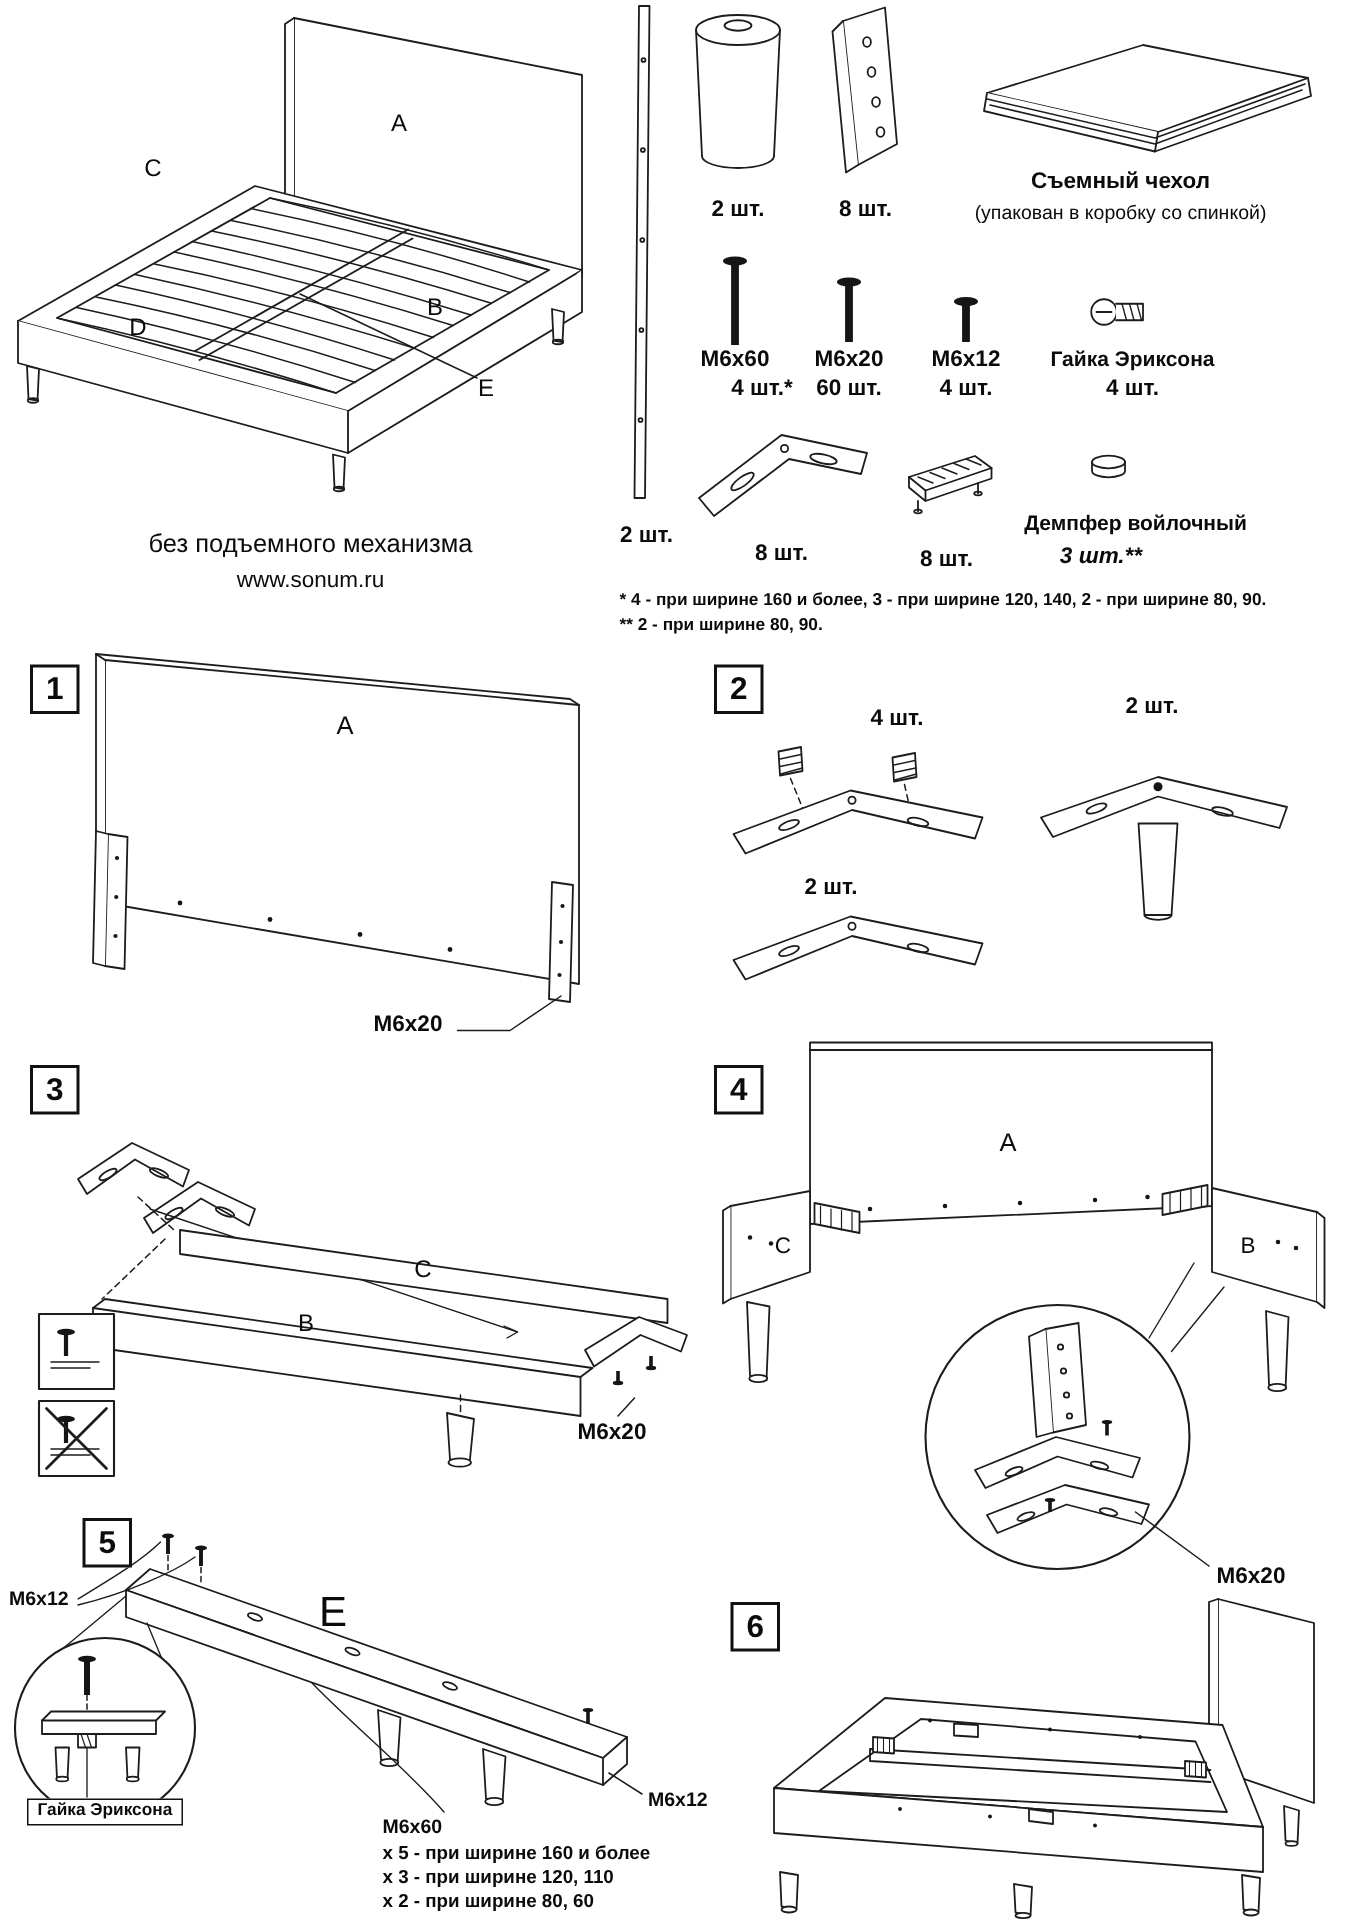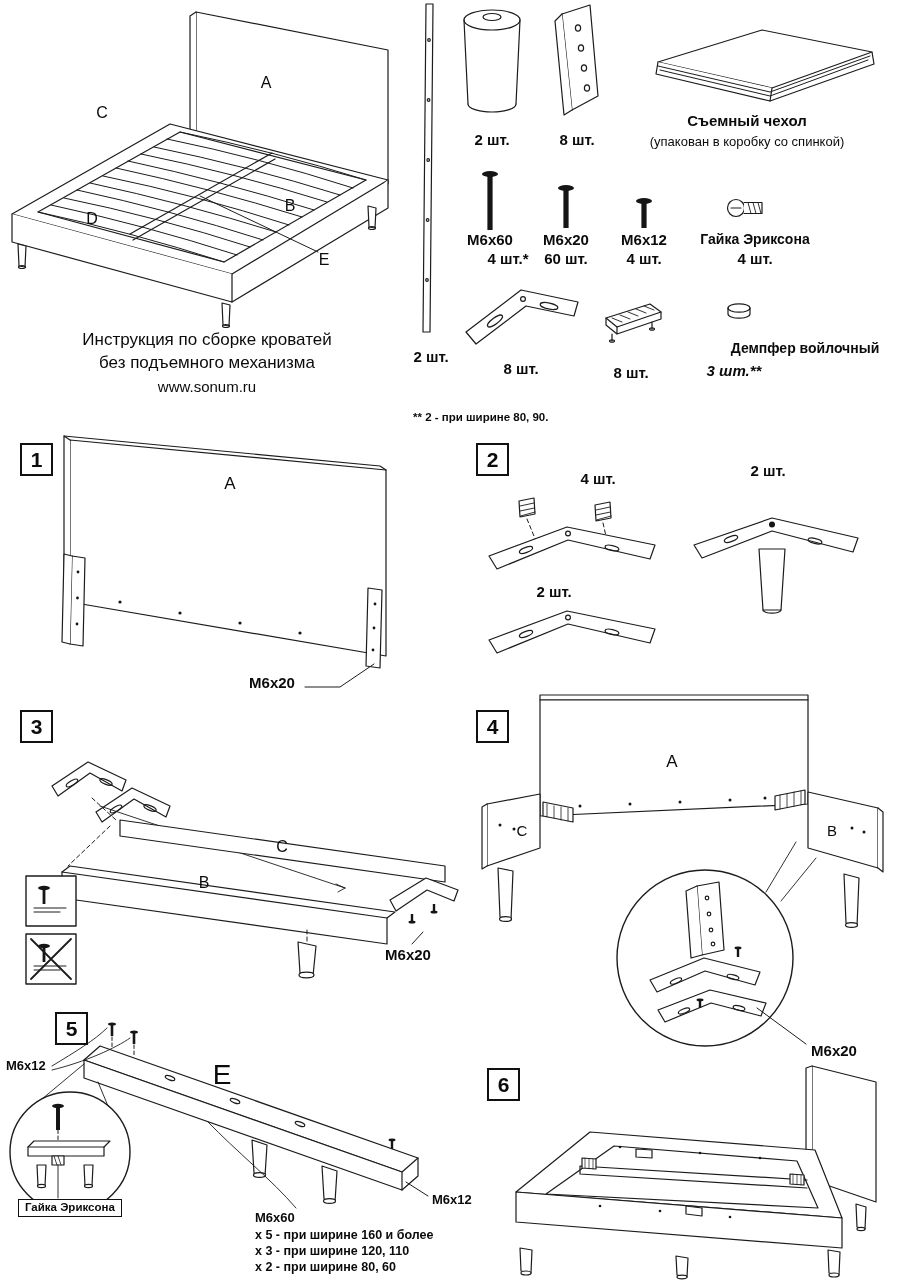--- a/index.html
+++ b/index.html
@@ -328,21 +328,20 @@
         <path d="M828,1250 L840,1252 L839,1275 L829,1273 Z" fill="#fff"></path>
         <ellipse cx="834" cy="1275" rx="5" ry="2" fill="#fff"></ellipse>
         <path d="M676,1256 L688,1258 L687,1277 L677,1275 Z" fill="#fff"></path>
         <ellipse cx="682" cy="1277" rx="5" ry="1.8" fill="#fff"></ellipse>
         <path d="M856,1204 L866,1207 L865,1229 L857,1227 Z" fill="#fff"></path>
         <ellipse cx="861" cy="1229" rx="4" ry="1.6" fill="#fff"></ellipse>
       </g>
     </g>
   </svg>
 
-  <div class="lbl c s17" style="left:207px; top:330px;">Инструкция по сборке кроватей</div>
   <div class="lbl c s17" style="left:207px; top:353px;">без подъемного механизма</div>
   <div class="lbl c" style="left:207px; top:378px;">www.sonum.ru</div>
 
   <div class="lbl c s16" style="left:266px; top:74px;">A</div>
   <div class="lbl c s16" style="left:290px; top:197px;">B</div>
   <div class="lbl c s16" style="left:102px; top:104px;">C</div>
   <div class="lbl c s16" style="left:92px;  top:210px;">D</div>
   <div class="lbl c s16" style="left:324px; top:251px;">E</div>
 
   <div class="lbl c b" style="left:431px; top:348px;">2 шт.</div>
@@ -355,23 +354,24 @@
   <div class="lbl c b" style="left:508px; top:250px;">4 шт.*</div>
   <div class="lbl c b" style="left:566px; top:231px;">М6х20</div>
   <div class="lbl c b" style="left:566px; top:250px;">60 шт.</div>
   <div class="lbl c b" style="left:644px; top:231px;">М6х12</div>
   <div class="lbl c b" style="left:644px; top:250px;">4 шт.</div>
   <div class="lbl c b s14" style="left:755px; top:231px;">Гайка Эриксона</div>
   <div class="lbl c b" style="left:755px; top:250px;">4 шт.</div>
 
   <div class="lbl c b" style="left:521px; top:360px;">8 шт.</div>
   <div class="lbl c b" style="left:631px; top:364px;">8 шт.</div>
-  <div class="lbl c b s14" style="left:757px; top:340px;margin-left:48px;">Демпфер войлочный</div>
+  <div class="lbl c b s14" style="left:757px; top:340px;">Демпфер войлочный</div>
   <div class="lbl c b" style="left:734px; top:362px;font-style:italic;">3 шт.**</div>
 
+  <div class="lbl b s11" style="left:413px; top:394px;">* 4 - при ширине 160 и более, 3 - при ширине 120, 140, 2 - при ширине 80, 90.</div>
   <div class="lbl b s11" style="left:413px; top:411px;">** 2 - при ширине 80, 90.</div>
 
   <div class="stepnum" style="left:20px;  top:443px;">1</div>
   <div class="stepnum" style="left:476px; top:443px;">2</div>
   <div class="stepnum" style="left:20px;  top:710px;">3</div>
   <div class="stepnum" style="left:476px; top:710px;">4</div>
   <div class="stepnum" style="left:55px;  top:1012px;">5</div>
   <div class="stepnum" style="left:487px; top:1068px;">6</div>
 
   <div class="lbl c s17" style="left:230px; top:474px;">A</div>

